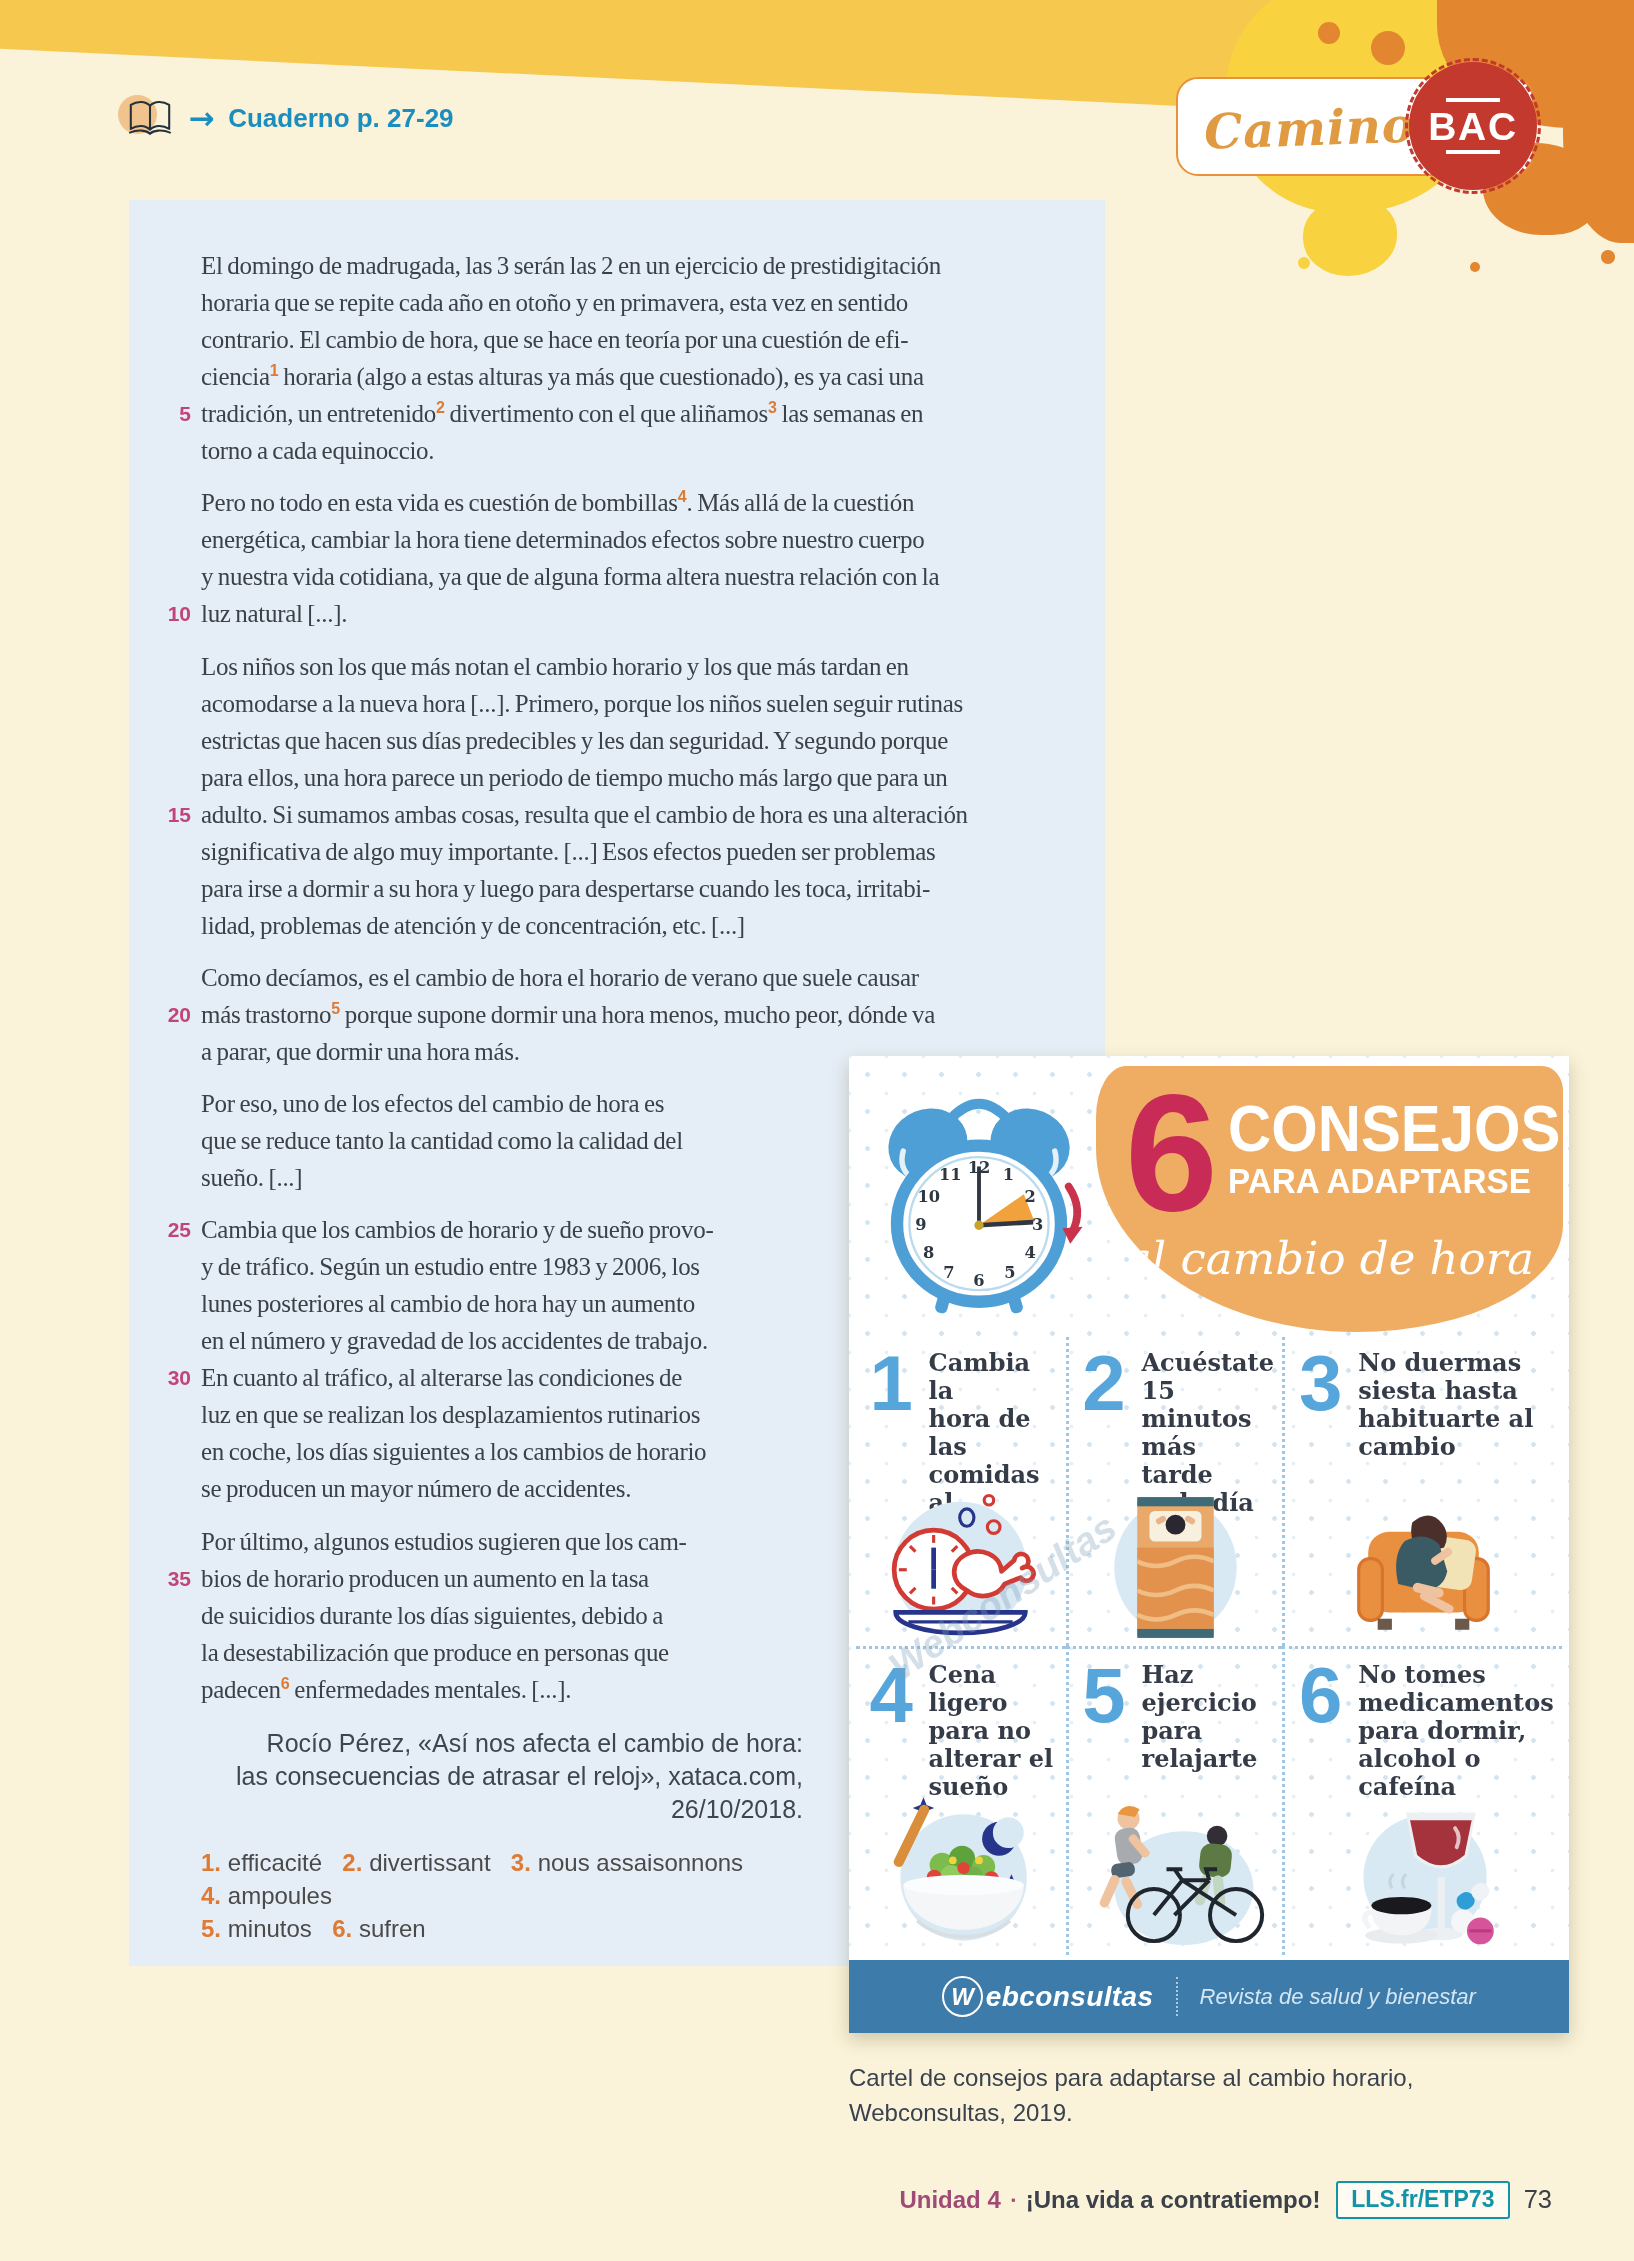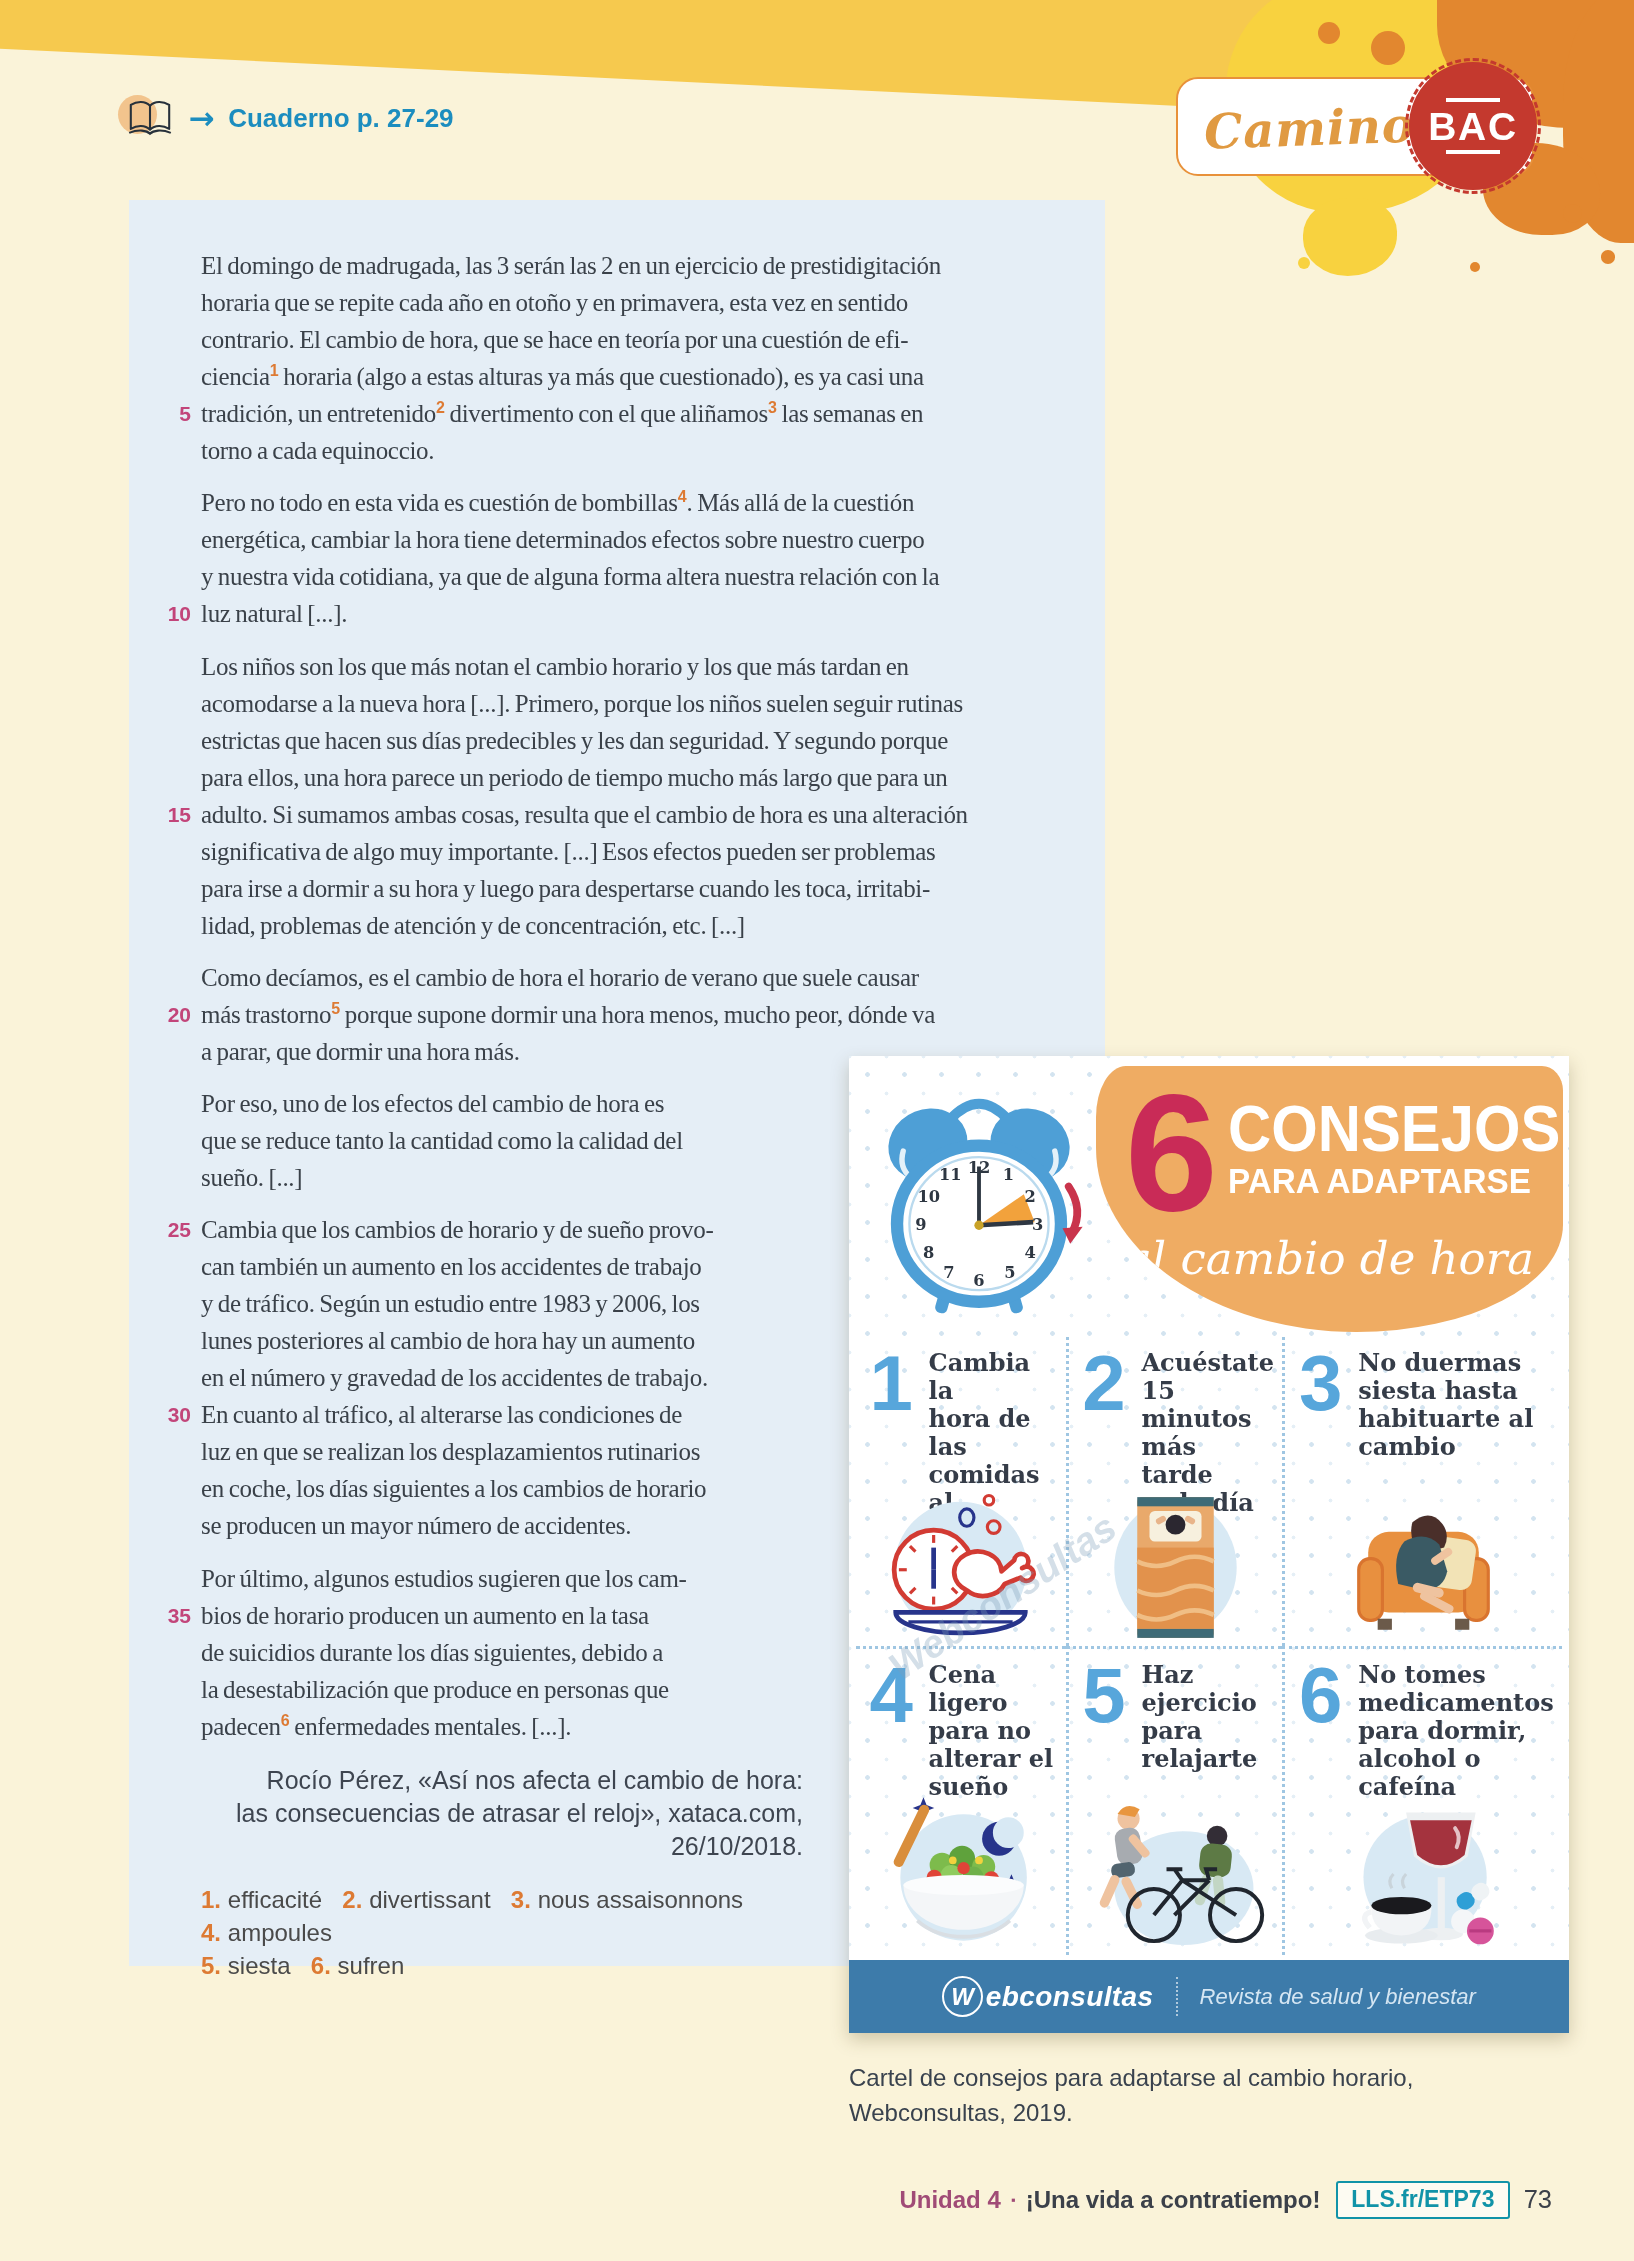--- a/index.html
+++ b/index.html
@@ -174,21 +174,20 @@
         <div class="bline wide"><span class="lnum"></span><span class="ltext">significativa de algo muy importante. [...] Esos efectos pueden ser problemas</span></div>
         <div class="bline wide"><span class="lnum"></span><span class="ltext">para irse a dormir a su hora y luego para despertarse cuando les toca, irritabi-</span></div>
         <div class="bline wide"><span class="lnum"></span><span class="ltext">lidad, problemas de atención y de concentración, etc. [...]</span></div>
         <div class="bline wide pgap"><span class="lnum"></span><span class="ltext">Como decíamos, es el cambio de hora el horario de verano que suele causar</span></div>
         <div class="bline wide"><span class="lnum">20</span><span class="ltext">más trastorno<sup class="fnref">5</sup> porque supone dormir una hora menos, mucho peor, dónde va</span></div>
         <div class="bline wide"><span class="lnum"></span><span class="ltext">a parar, que dormir una hora más.</span></div>
         <div class="bline narrow pgap"><span class="lnum"></span><span class="ltext">Por eso, uno de los efectos del cambio de hora es</span></div>
         <div class="bline narrow"><span class="lnum"></span><span class="ltext">que se reduce tanto la cantidad como la calidad del</span></div>
         <div class="bline narrow"><span class="lnum"></span><span class="ltext">sueño. [...]</span></div>
         <div class="bline narrow pgap"><span class="lnum">25</span><span class="ltext">Cambia que los cambios de horario y de sueño provo-</span></div>
-        <div class="bline narrow"><span class="lnum"></span><span class="ltext">can también un aumento en los accidentes de trabajo</span></div>
         <div class="bline narrow"><span class="lnum"></span><span class="ltext">y de tráfico. Según un estudio entre 1983 y 2006, los</span></div>
         <div class="bline narrow"><span class="lnum"></span><span class="ltext">lunes posteriores al cambio de hora hay un aumento</span></div>
         <div class="bline narrow"><span class="lnum"></span><span class="ltext">en el número y gravedad de los accidentes de trabajo.</span></div>
         <div class="bline narrow"><span class="lnum">30</span><span class="ltext">En cuanto al tráfico, al alterarse las condiciones de</span></div>
         <div class="bline narrow"><span class="lnum"></span><span class="ltext">luz en que se realizan los desplazamientos rutinarios</span></div>
         <div class="bline narrow"><span class="lnum"></span><span class="ltext">en coche, los días siguientes a los cambios de horario</span></div>
         <div class="bline narrow"><span class="lnum"></span><span class="ltext">se producen un mayor número de accidentes.</span></div>
         <div class="bline narrow pgap"><span class="lnum"></span><span class="ltext">Por último, algunos estudios sugieren que los cam-</span></div>
         <div class="bline narrow"><span class="lnum">35</span><span class="ltext">bios de horario producen un aumento en la tasa</span></div>
         <div class="bline narrow"><span class="lnum"></span><span class="ltext">de suicidios durante los días siguientes, debido a</span></div>
@@ -199,21 +198,21 @@
       <div>Rocío Pérez, «Así nos afecta el cambio de hora:</div>
       <div>las consecuencias de atrasar el reloj», xataca.com,</div>
       <div>26/10/2018.</div>
     </div>
     <div class="footnotes">
       <span class="fnitem"><span class="fnn">1.</span><span class="fnw">efficacité</span></span>
       <span class="fnitem"><span class="fnn">2.</span><span class="fnw">divertissant</span></span>
       <span class="fnitem"><span class="fnn">3.</span><span class="fnw">nous assaisonnons</span></span>
       <span class="fnitem"><span class="fnn">4.</span><span class="fnw">ampoules</span></span>
       <br>
-      <span class="fnitem"><span class="fnn">5.</span><span class="fnw">siesta</span></span>
+      <span class="fnitem"><span class="fnn">5.</span><span class="fnw">minutos</span></span>
       <span class="fnitem"><span class="fnn">6.</span><span class="fnw">sufren</span></span>
     </div>
   </div>
 
   <div class="poster">
 
     <svg class="clockart" width="232" height="255" viewBox="0 0 300 320">
       <path d="M112,56 Q150,14 188,56" fill="none" stroke="#4E9FD6" stroke-width="13" stroke-linecap="round"></path>
       <ellipse cx="84" cy="88" rx="52" ry="46" fill="#4E9FD6" transform="rotate(-22 84 88)"></ellipse>
       <ellipse cx="216" cy="88" rx="52" ry="46" fill="#4E9FD6" transform="rotate(22 216 88)"></ellipse>

